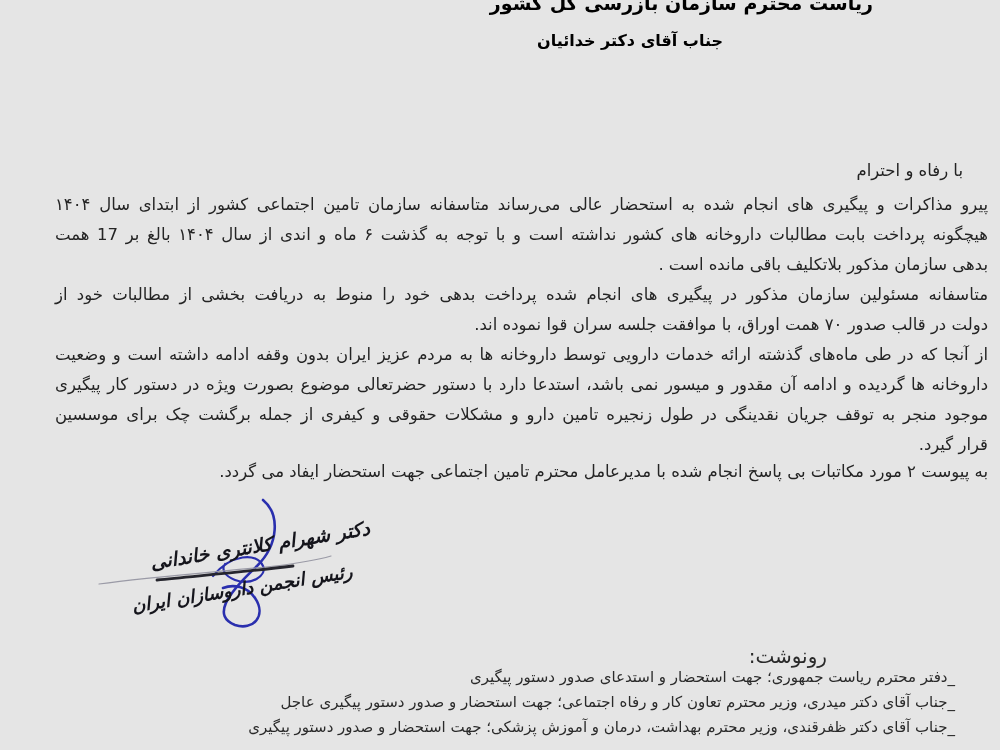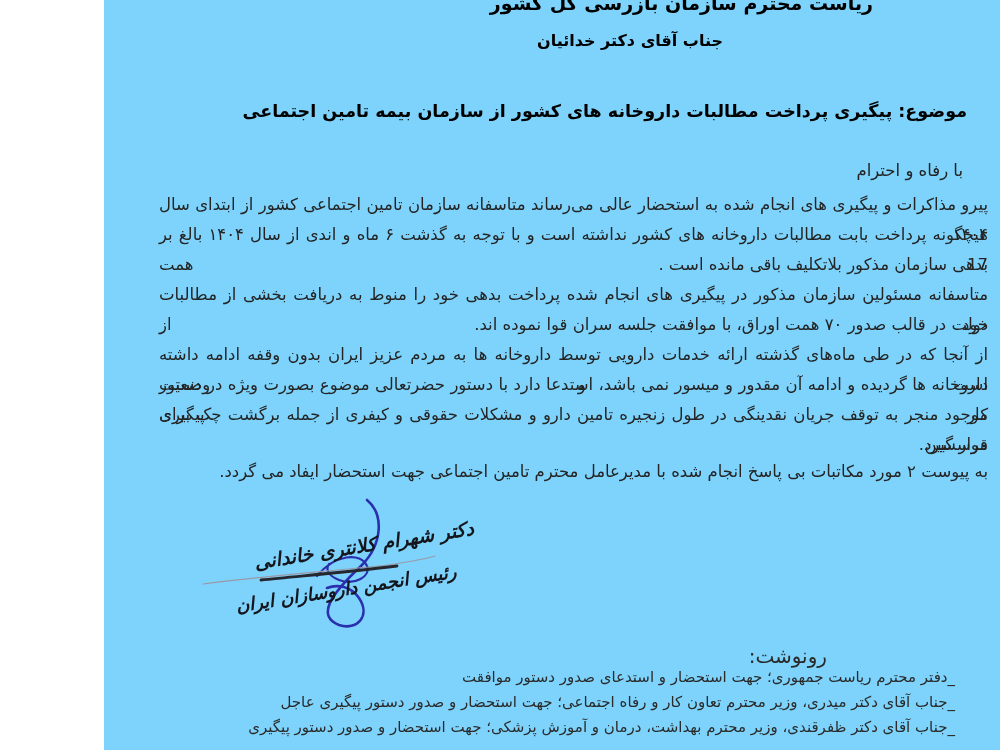--- a/index.html
+++ b/index.html
@@ -6,23 +6,23 @@
     margin: 0;
     padding: 0;
     background: #ffffff;
     width: 1000px;
     height: 750px;
     overflow: hidden;
     font-family: "DejaVu Sans", sans-serif;
   }
   .page {
     position: relative;
-    width: 896px;
+    width: 1000px;
     height: 750px;
-    background: #7dd3fc;
+    background: #e5e5e5;
     color: #1c1c1c;
     direction: rtl;
   }
   .abs { position: absolute; }
   .bold { font-weight: bold; color: #000000; }
   .hdr1 {
     top: -8px;
     right: 127px;
     font-size: 19px;
     letter-spacing: 0.2px;
@@ -119,21 +119,20 @@
   }
 </style>
 </head>
 <body>
 
 <div class="page">
 
   <div class="abs bold hdr1">ریاست محترم سازمان بازرسی کل کشور</div>
   <div class="abs bold hdr2">جناب آقای دکتر خدائیان</div>
 
-  <div class="abs bold subject">موضوع: پیگیری پرداخت مطالبات داروخانه های کشور از سازمان بیمه تامین اجتماعی</div>
 
   <div class="abs greeting">با رفاه و احترام</div>
 
   <div class="abs bodytext" style="top:190px;">
     <div class="bline fill">پیرو مذاکرات و پیگیری های انجام شده به استحضار عالی می‌رساند متاسفانه سازمان تامین اجتماعی کشور از ابتدای سال ۱۴۰۴</div>
     <div class="bline fill">هیچگونه پرداخت بابت مطالبات داروخانه های کشور نداشته است و با توجه به گذشت ۶ ماه و اندی از سال ۱۴۰۴ بالغ بر 17 همت</div>
     <div class="bline">بدهی سازمان مذکور بلاتکلیف باقی مانده است .</div>
     <div class="bline fill">متاسفانه مسئولین سازمان مذکور در پیگیری های انجام شده پرداخت بدهی خود را منوط به دریافت بخشی از مطالبات خود از</div>
     <div class="bline">دولت در قالب صدور ۷۰ همت اوراق، با موافقت جلسه سران قوا نموده اند.</div>
     <div class="bline fill">از آنجا که در طی ماه‌های گذشته ارائه خدمات دارویی توسط داروخانه ها به مردم عزیز ایران بدون وقفه ادامه داشته است و وضعیت</div>
@@ -154,18 +153,18 @@
 
       <path d="M 62 88 C 100 84, 150 80, 198 74" fill="none" stroke="#26262e" stroke-width="2.8" stroke-linecap="round"></path>
     </svg>
     <div class="sig-name">دکتر شهرام کلانتری خاندانی</div>
     <div class="sig-title">رئیس انجمن داروسازان ایران</div>
   </div>
 
   <div class="abs cc-label">رونوشت:</div>
 
   <div class="abs cc-list">
-    <div class="cc-item">_دفتر محترم ریاست جمهوری؛ جهت استحضار و استدعای صدور دستور موافقت</div>
+    <div class="cc-item">_دفتر محترم ریاست جمهوری؛ جهت استحضار و استدعای صدور دستور پیگیری</div>
     <div class="cc-item">_جناب آقای دکتر میدری، وزیر محترم تعاون کار و رفاه اجتماعی؛ جهت استحضار و صدور دستور پیگیری عاجل</div>
     <div class="cc-item">_جناب آقای دکتر ظفرقندی، وزیر محترم بهداشت، درمان و آموزش پزشکی؛ جهت استحضار و صدور دستور پیگیری</div>
   </div>
 
 </div>
 
 </body></html>

